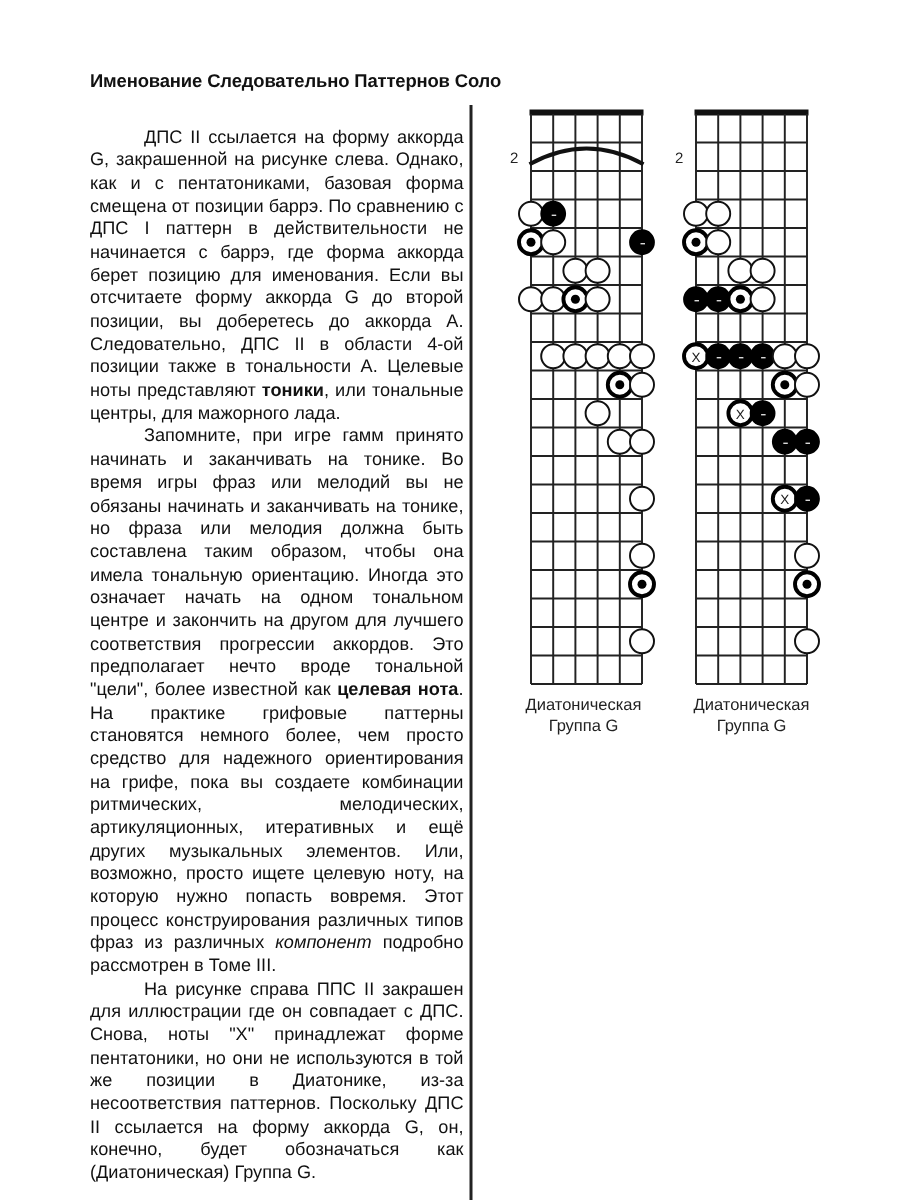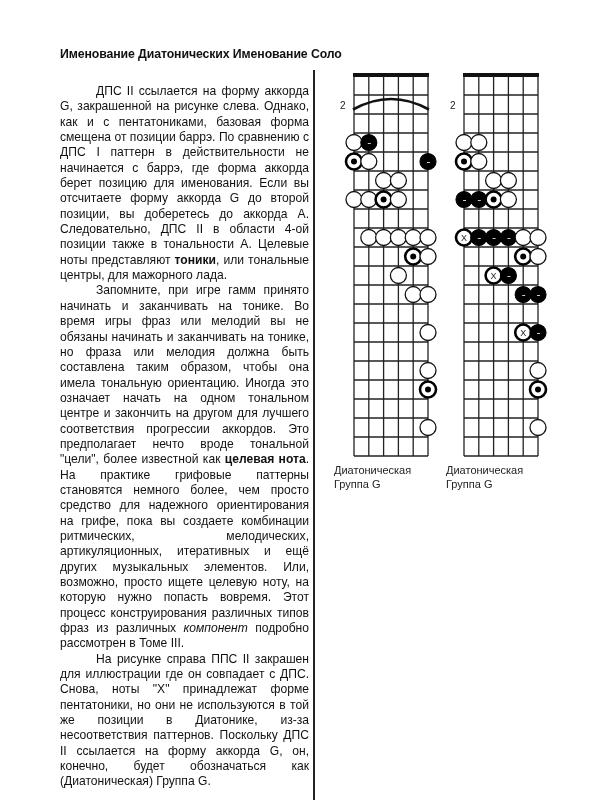--- a/index.html
+++ b/index.html
@@ -2,27 +2,27 @@
 <html><head>
 <meta charset="utf-8">
 <style>
   html, body { margin:0; padding:0; background:#ffffff; }
   body { width:610px; height:800px; position:relative; overflow:hidden; font-family:"Liberation Sans", sans-serif; color:#111; }
   .title { position:absolute; left:60px; top:47px; font-size:12.3px; font-weight:bold; letter-spacing:-0.1px; white-space:nowrap; }
   .text-col { position:absolute; left:60px; top:84px; width:249px; font-size:12.1px; line-height:15.35px; text-align:justify; }
   .text-col p { margin:0; text-indent:36px; }
   .divider { position:absolute; left:313px; top:70px; width:2px; height:730px; background:#222; }
   .diagram { position:absolute; top:70px; }
-  .caption { position:absolute; font-size:11px; width:110px; line-height:14px; color:#222; }
+  .caption { position:absolute; font-size:11px; text-align:center; width:110px; line-height:14px; color:#222; }
   svg { overflow:visible; }
 </style>
 </head>
 <body>
 
-<div class="title">Именование Диатонических Именование Соло</div>
+<div class="title">Именование Следовательно Паттернов Соло</div>
 
 <div class="text-col">
   <p><span>ДПС II ссылается на форму аккорда G, закрашенной на рисунке слева. Однако, как и с пентатониками, базовая форма смещена от позиции баррэ. По сравнению с ДПС I паттерн в действительности не начинается с баррэ, где форма аккорда берет позицию для именования. Если вы отсчитаете форму аккорда G до второй позиции, вы доберетесь до аккорда A. Следовательно, ДПС II в области 4-ой позиции также в тональности A. Целевые ноты представляют </span><b>тоники</b><span>, или тональные центры, для мажорного лада.</span></p>
   <p><span>Запомните, при игре гамм принято начинать и заканчивать на тонике. Во время игры фраз или мелодий вы не обязаны начинать и заканчивать на тонике, но фраза или мелодия должна быть составлена таким образом, чтобы она имела тональную ориентацию. Иногда это означает начать на одном тональном центре и закончить на другом для лучшего соответствия прогрессии аккордов. Это предполагает нечто вроде тональной "цели", более известной как </span><b>целевая нота</b><span>. На практике грифовые паттерны становятся немного более, чем просто средство для надежного ориентирования на грифе, пока вы создаете комбинации ритмических, мелодических, артикуляционных, итеративных и ещё других музыкальных элементов. Или, возможно, просто ищете целевую ноту, на которую нужно попасть вовремя. Этот процесс конструирования различных типов фраз из различных </span><i>компонент</i><span> подробно рассмотрен в Томе III.</span></p>
   <p>На рисунке справа ППС II закрашен для иллюстрации где он совпадает с ДПС. Снова, ноты "X" принадлежат форме пентатоники, но они не используются в той же позиции в Диатонике, из-за несоответствия паттернов. Поскольку ДПС II ссылается на форму аккорда G, он, конечно, будет обозначаться как (Диатоническая) Группа G.</p>
 </div>
 
 <div class="divider"></div>
 
 <div id="diag-0" class="diagram" style="left:336px;"><svg width="110" height="400">

